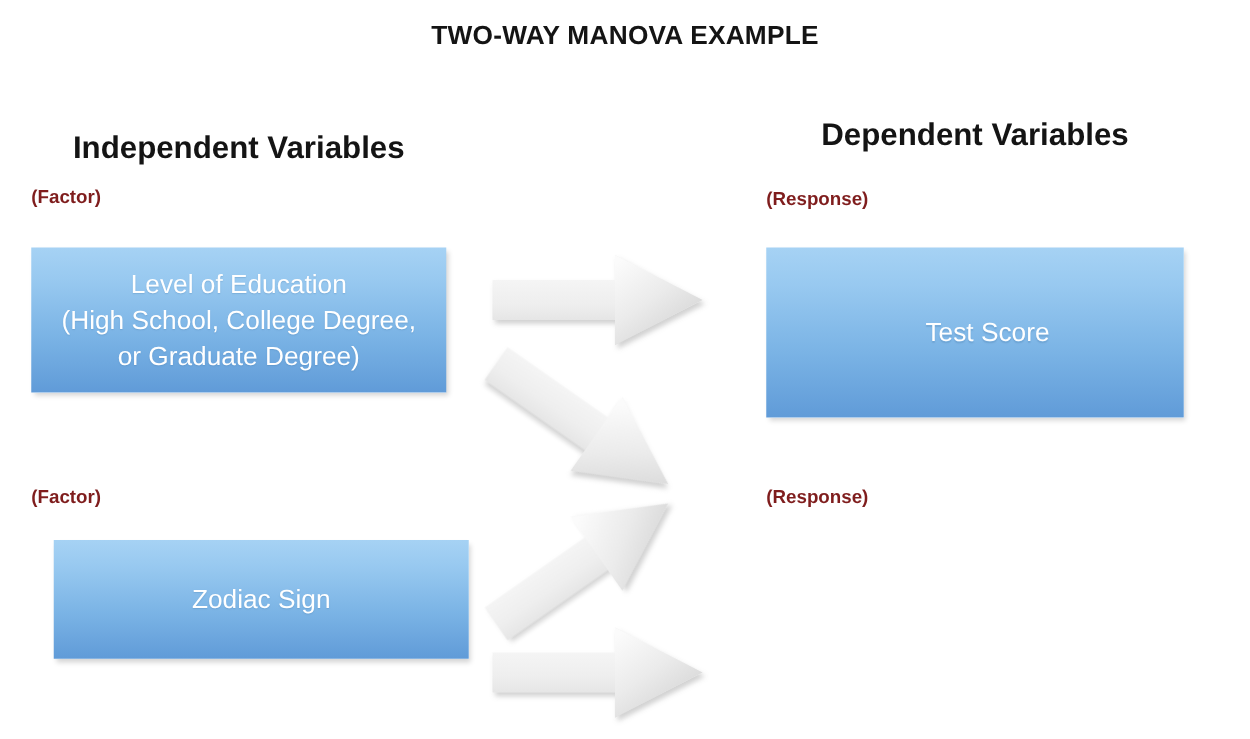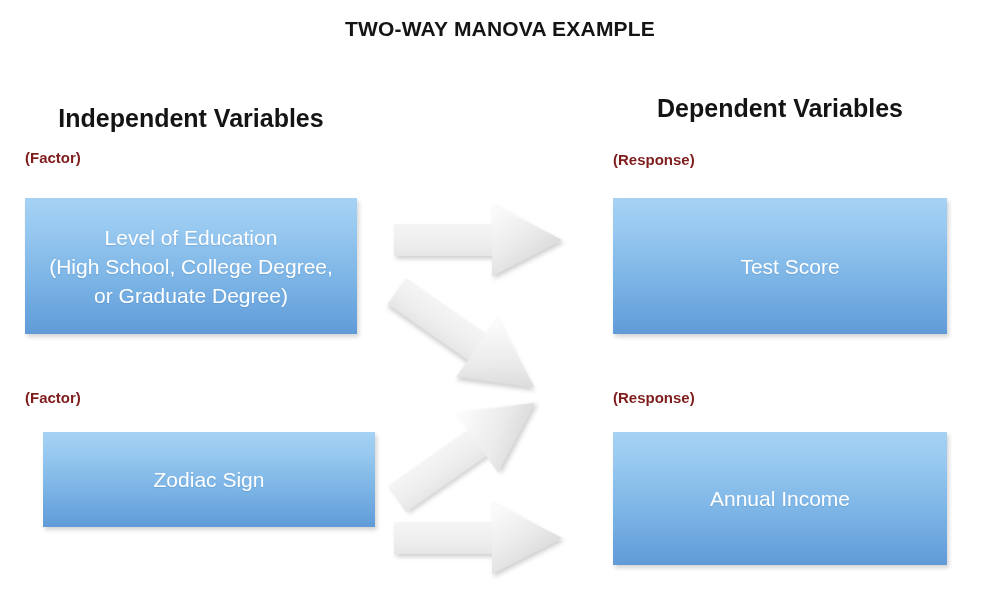--- a/index.html
+++ b/index.html
@@ -74,21 +74,21 @@
   .vbox .vbox-text {
     color: #ffffff;
     font-size: 21px;
     line-height: 29px;
     text-align: center;
     white-space: pre-line;
     padding: 0 6px;
     text-shadow: 0 1px 1px rgba(60,110,160,0.25);
   }
 
-  #box-education { left: 25px;  top: 198px; width: 332px; height: 136px; }
+  #box-education { left: 25px;  top: 198px; width: 332px; height: 116px; }
   #box-zodiac    { left: 43px;  top: 432px; width: 332px; height: 95px; }
   #box-testscore { left: 613px; top: 198px; width: 334px; height: 136px; padding-left: 20px; }
   #box-income    { left: 613px; top: 432px; width: 334px; height: 133px; }
 
   
   .arrow {
     position: absolute;
     pointer-events: none;
   }
   .arrow svg { display: block; overflow: visible; }
@@ -123,23 +123,20 @@
   </div>
 
   <div class="vbox" id="box-zodiac">
     <span class="vbox-text">Zodiac Sign</span>
   </div>
 
   <div class="vbox" id="box-testscore">
     <span class="vbox-text">Test Score</span>
   </div>
 
-  <div class="vbox" id="box-income">
-    <span class="vbox-text">Annual Income</span>
-  </div>
 
   <svg width="0" height="0" style="position:absolute;left:-9999px;top:-9999px;">
     <defs>
       <linearGradient id="shaftGrad" x1="0" y1="0" x2="0" y2="1">
         <stop offset="0%" stop-color="#ededed"></stop>
         <stop offset="18%" stop-color="#f7f7f7"></stop>
         <stop offset="55%" stop-color="#eeeeee"></stop>
         <stop offset="100%" stop-color="#d8d8d8"></stop>
       </linearGradient>
       <linearGradient id="headGrad" x1="0.15" y1="0" x2="0.85" y2="1">

